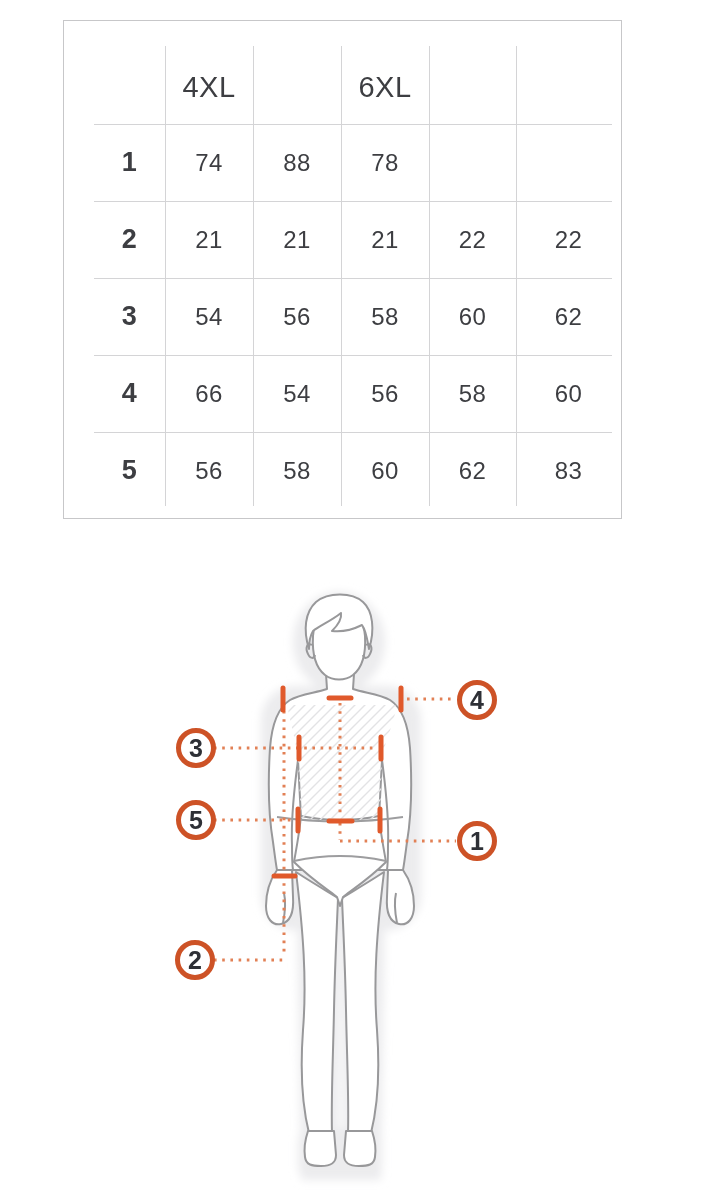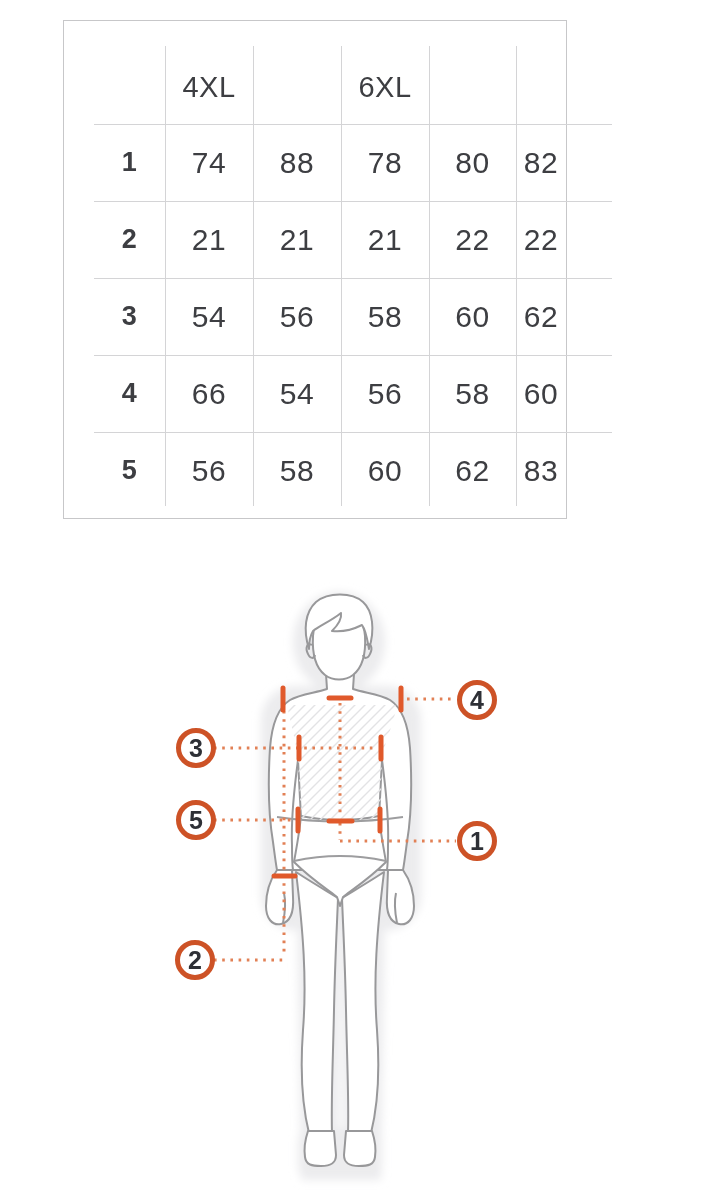--- a/index.html
+++ b/index.html
@@ -2,31 +2,31 @@
 <html><head>
 <meta charset="utf-8">
 <style>
   html,body{margin:0;padding:0;}
   body{
     width:701px;height:1200px;position:relative;background:#ffffff;
     font-family:"Liberation Sans", sans-serif;overflow:hidden;
   }
   
   .panel{
-    position:absolute;left:63px;top:20px;width:504px;height:499px;
+    position:absolute;left:63px;top:20px;width:559px;height:499px;
     background:#ffffff;border:1px solid #c7c7c9;box-sizing:border-box;
   }
   .tgrid{
     position:absolute;inset:0;display:grid;
     grid-template-columns:30px 71px 88px 88px 88px 87px 1fr;
     grid-template-rows:30px 73px 77px 77px 77px 77px 77px;
   }
   .cell{
     display:flex;align-items:center;justify-content:center;
-    font-size:30px;color:#3d3e42;letter-spacing:.5px;
+    font-size:24px;color:#3d3e42;letter-spacing:.5px;
   }
   .rowlabel{font-weight:bold;font-size:27px;}
   .colhead{font-size:29px;}
   .vline{position:absolute;width:1px;top:25px;height:460px;background:#d4d4d6;}
   .hline{position:absolute;height:1px;left:30px;width:518px;background:#d4d4d6;}
   
   .diagram-svg{position:absolute;left:0;top:0;}
   .marker-num{
     font-family:"Liberation Sans", sans-serif;font-weight:bold;
     font-size:25px;fill:#2e3036;
@@ -152,22 +152,20 @@
 <div class="panel">
   <div class="tgrid">
 
     <div class="cell colhead" style="grid-area:2/3">4XL</div>
     <div class="cell colhead" style="grid-area:2/5">6XL</div>
 
     <div class="cell rowlabel" style="grid-area:3/2">1</div>
     <div class="cell" style="grid-area:3/3">74</div>
     <div class="cell" style="grid-area:3/4">88</div>
     <div class="cell" style="grid-area:3/5">78</div>
-    <div class="cell" style="grid-area:3/6">80</div>
-    <div class="cell" style="grid-area:3/7">82</div>
 
     <div class="cell rowlabel" style="grid-area:4/2">2</div>
     <div class="cell" style="grid-area:4/3">21</div>
     <div class="cell" style="grid-area:4/4">21</div>
     <div class="cell" style="grid-area:4/5">21</div>
     <div class="cell" style="grid-area:4/6">22</div>
     <div class="cell" style="grid-area:4/7">22</div>
 
     <div class="cell rowlabel" style="grid-area:5/2">3</div>
     <div class="cell" style="grid-area:5/3">54</div>

